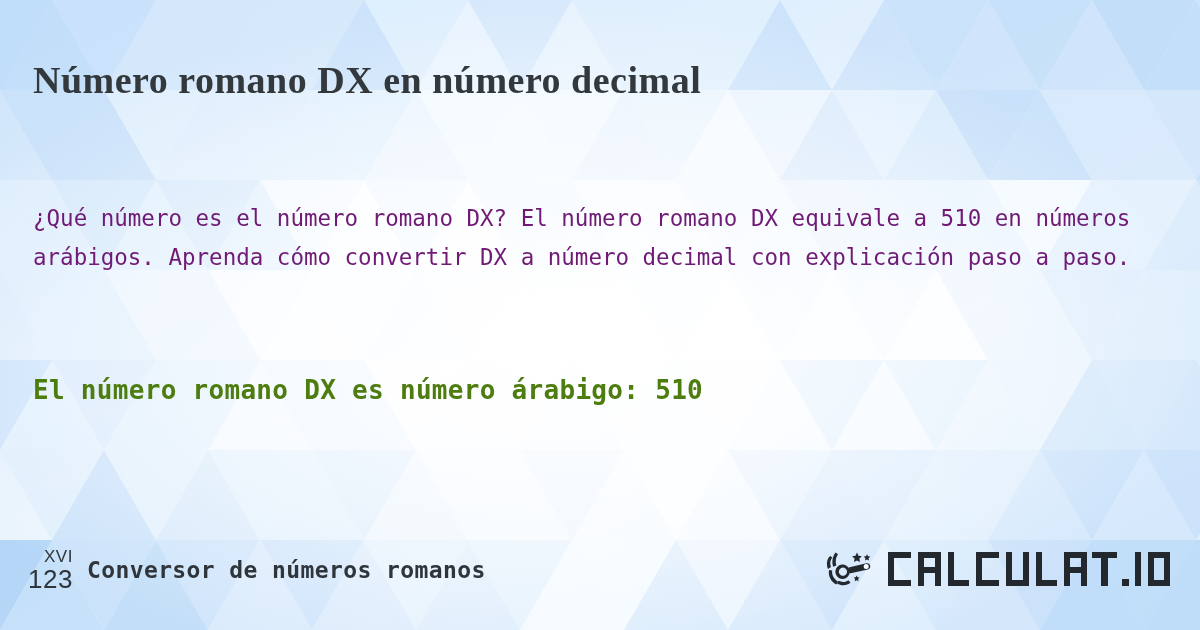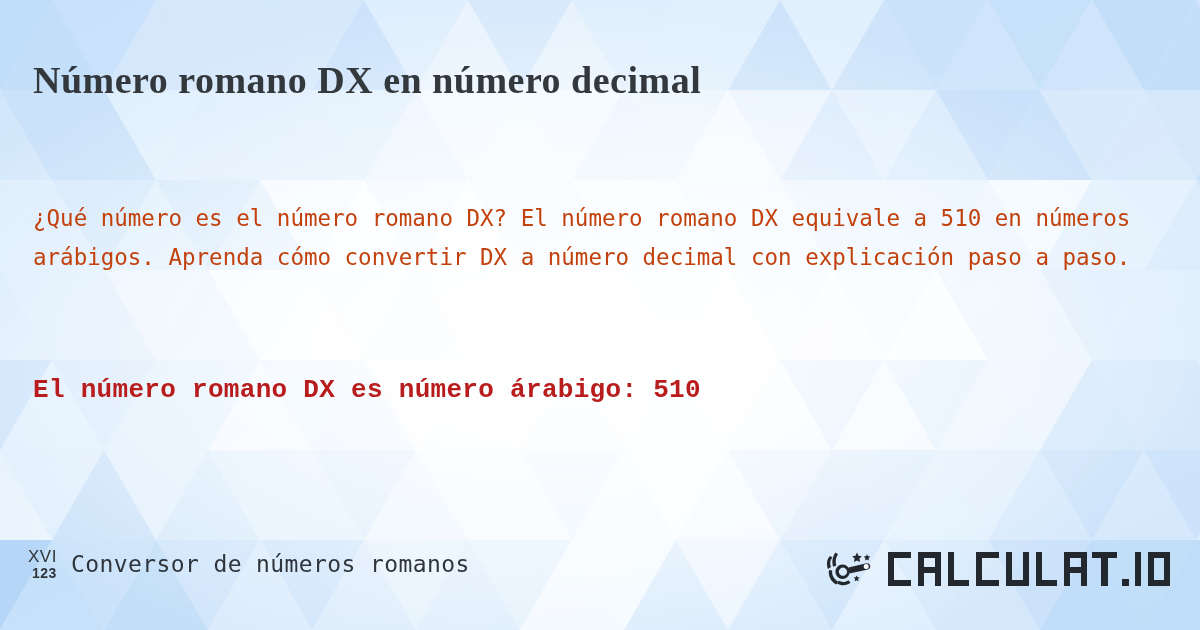--- a/index.html
+++ b/index.html
@@ -54,36 +54,35 @@
     font-family: Liberation Serif, serif;
   }
 
   .intro {
     position: absolute;
     left: 33px;
     top: 176px;
     width: 1115px;
     font-size: 22.5px;
     line-height: 39px;
-    color: #c2410c;
+    color: #701a75;
     letter-spacing: 0px;
   }
 
   .result {
     position: absolute;
     left: 33px;
     top: 347px;
     width: 1120px;
     font-size: 26px;
     font-weight: bold;
     line-height: 34px;
-    color: #b91c1c;
+    color: #4d7c0f;
     letter-spacing: 0.3px;
     white-space: nowrap;
-    font-family: Liberation Mono, monospace;
   }
 
   
   .footer {
     position: absolute;
     left: 0;
     top: 540px;
     width: 1200px;
     height: 70px;
   }
@@ -103,30 +102,29 @@
     line-height: 1;
     text-align: right;
   }
   .xvi-logo .xvi-top {
     display: block;
     font-size: 17px;
     letter-spacing: 0.5px;
   }
   .xvi-logo .xvi-bot {
     display: block;
-    font-size: 14px;
+    font-size: 26px;
     letter-spacing: 0.5px;
     margin-top: 1px;
-    font-weight: bold;
   }
 
   .brand-left-label {
     font-family: "DejaVu Sans Mono", "Liberation Mono", monospace;
     font-size: 23px;
-    font-weight: normal;
+    font-weight: bold;
     color: #2f353b;
     letter-spacing: 0.4px;
     white-space: nowrap;
   }
 
   .brand-right {
     position: absolute;
     right: 30px;
     top: 10px;
     display: flex;

